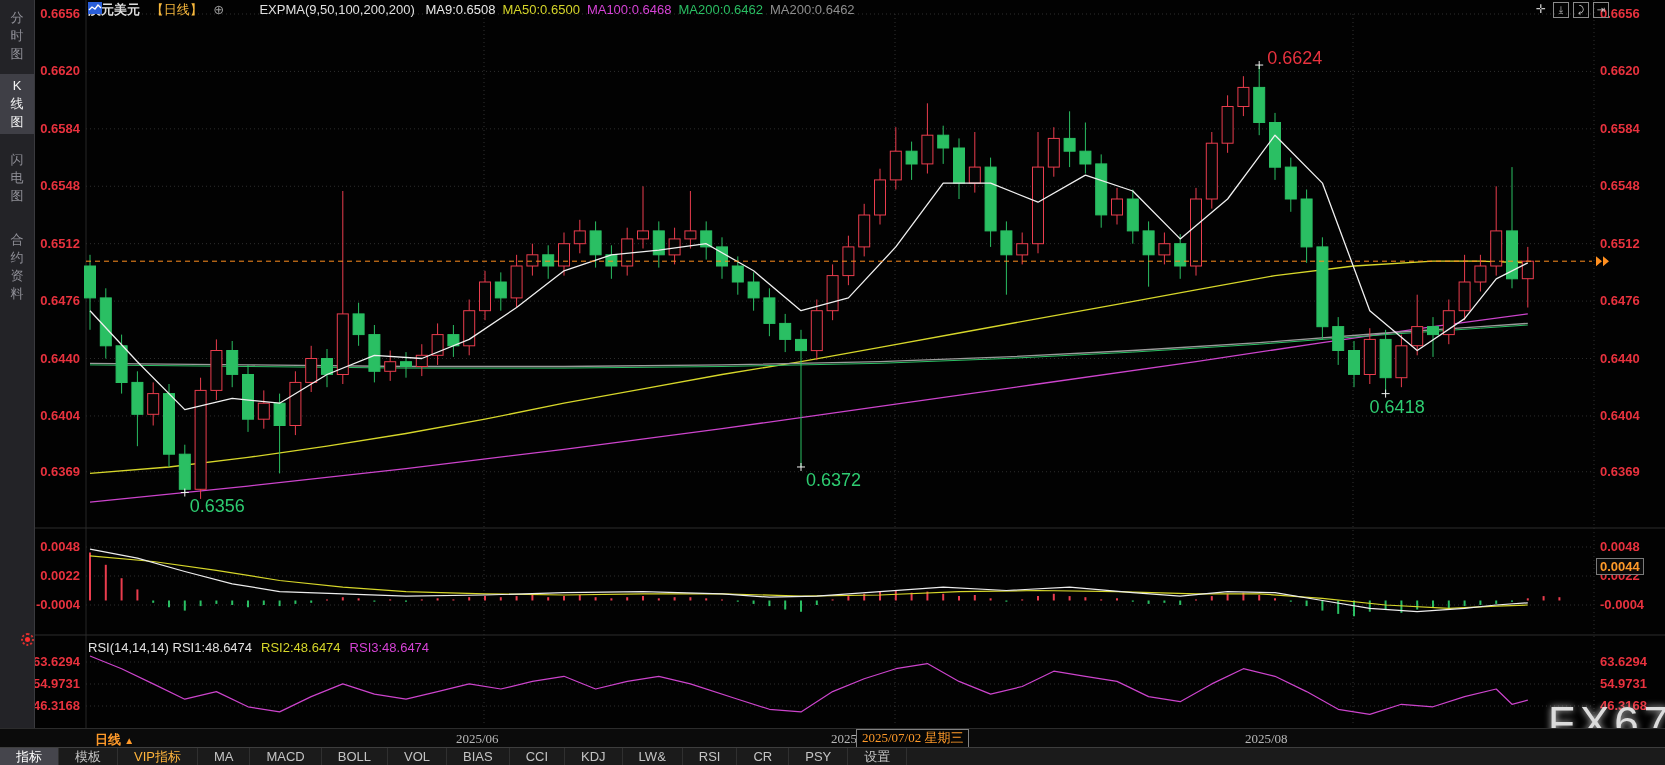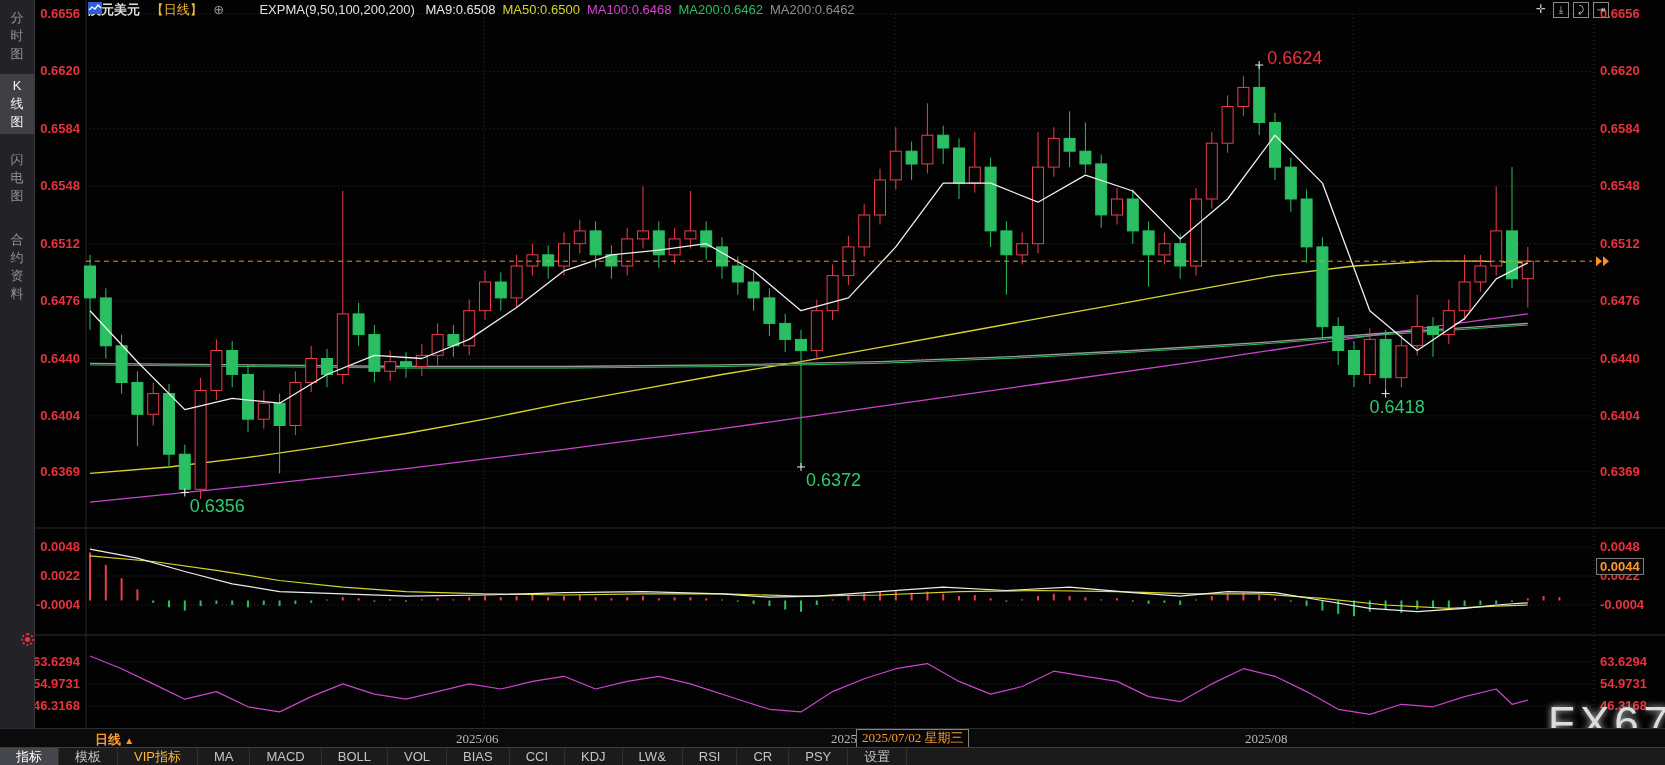--- a/index.html
+++ b/index.html
@@ -401,20 +401,21 @@
     <span id="ma-values"><span style="color: rgb(232, 232, 232);">MA9:0.6508</span><span style="color: rgb(214, 214, 42);">MA50:0.6500</span><span style="color: rgb(214, 67, 214);">MA100:0.6468</span><span style="color: rgb(42, 191, 99);">MA200:0.6462</span><span style="color: rgb(143, 143, 143);">MA200:0.6462</span></span>
   </div>
 
   <div id="topicons">
       <span class="ticon nb">✛</span>
       <span class="ticon">⤓</span>
       <span class="ticon">⤸</span>
       <span class="ticon">⇥</span>
     </div>
 
+  <div class="pane-head" style="left:88px;top:640px;" id="rsi-head"><span style="color: rgb(224, 224, 224);">RSI(14,14,14) RSI1:48.6474</span><span style="color: rgb(214, 214, 42);">RSI2:48.6474</span><span style="color: rgb(214, 67, 214);">RSI3:48.6474</span></div>
   <div id="spark"></div>
 
   <div id="labels">
       <div class="lbl axis rt" style="left: 18px; width: 62px; top: 6px;">0.6656</div>
       <div class="lbl axis" style="left: 1600px; top: 6px;">0.6656</div>
       <div class="lbl axis rt" style="left: 18px; width: 62px; top: 63.42px;">0.6620</div>
       <div class="lbl axis" style="left: 1600px; top: 63.42px;">0.6620</div>
       <div class="lbl axis rt" style="left: 18px; width: 62px; top: 120.84px;">0.6584</div>
       <div class="lbl axis" style="left: 1600px; top: 120.84px;">0.6584</div>
       <div class="lbl axis rt" style="left: 18px; width: 62px; top: 178.26px;">0.6548</div>

